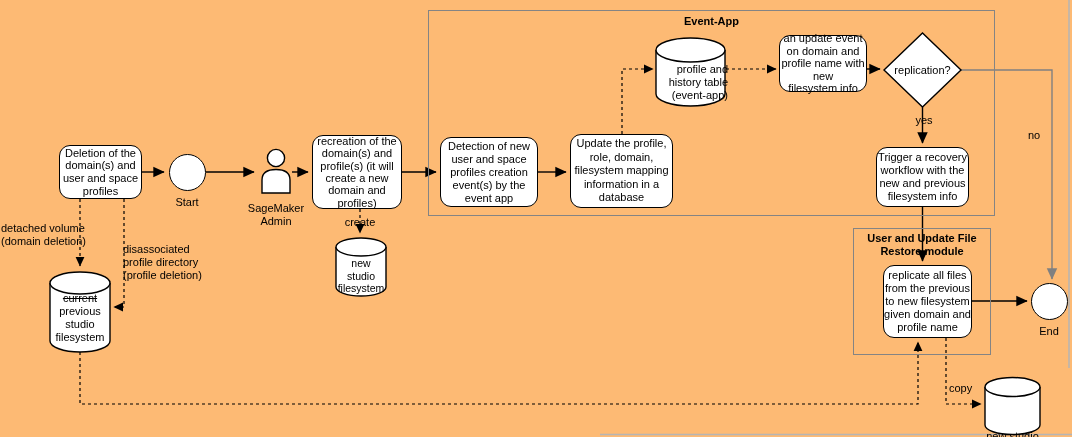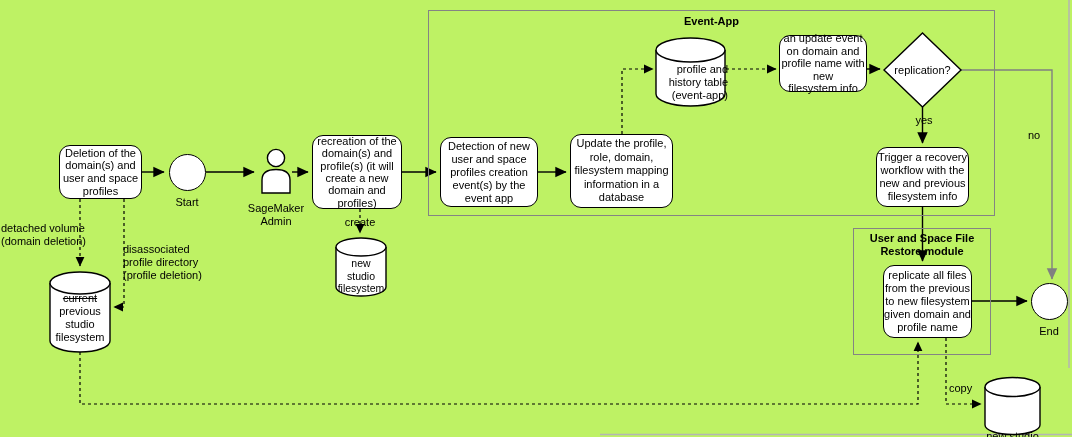--- a/index.html
+++ b/index.html
@@ -1,17 +1,17 @@
 <!DOCTYPE html>
 <html><head>
 <meta charset="utf-8">
 <style>
   html,body{margin:0;padding:0;background:#ffffff;}
   #canvas{
-    position:relative;width:1072px;height:437px;background:#bef264;
+    position:relative;width:1072px;height:437px;background:#fdba74;
     font-family:"Liberation Sans","DejaVu Sans",sans-serif;color:#000;
     overflow:hidden;
   }
   #edges{position:absolute;left:0;top:0;width:1072px;height:437px;pointer-events:none;}
   .node{
     position:absolute;box-sizing:border-box;background:#fff;
     border:1.4px solid #000;border-radius:11px;
     display:flex;align-items:center;justify-content:center;
     text-align:center;font-size:11px;line-height:12.4px;white-space:pre-line;
     z-index:3;
@@ -99,21 +99,21 @@
       <path d="M656,50 L656,94 A34.5,12 0 0 0 725,94 L725,50"></path>
       <ellipse cx="690.5" cy="50" rx="34.5" ry="12"></ellipse>
     </g>
     <g stroke="#000" stroke-width="1.4" fill="#fff">
       <path d="M985,387 L985,425 A27.5,9.5 0 0 0 1040,425 L1040,387"></path>
       <ellipse cx="1012.5" cy="387" rx="27.5" ry="9.5"></ellipse>
     </g>
   </svg>
 
   <div class="lbl center bold" style="left:428px;top:15px;width:567px;">Event-App</div>
-  <div class="lbl center bold" style="left:855px;top:232px;width:134px;">User and Space File
+  <div class="lbl center bold" style="left:855px;top:232px;width:134px;">User and Update File
 Restore module</div>
 
   <div class="node" style="left:59px;top:145px;width:83px;height:54px;line-height:12.6px;">Deletion of the
 domain(s) and
 user and space
 profiles</div>
   <div class="node" style="left:312px;top:135px;width:90px;height:74px;">recreation of the
 domain(s) and
 profile(s) (it will
 create a new

